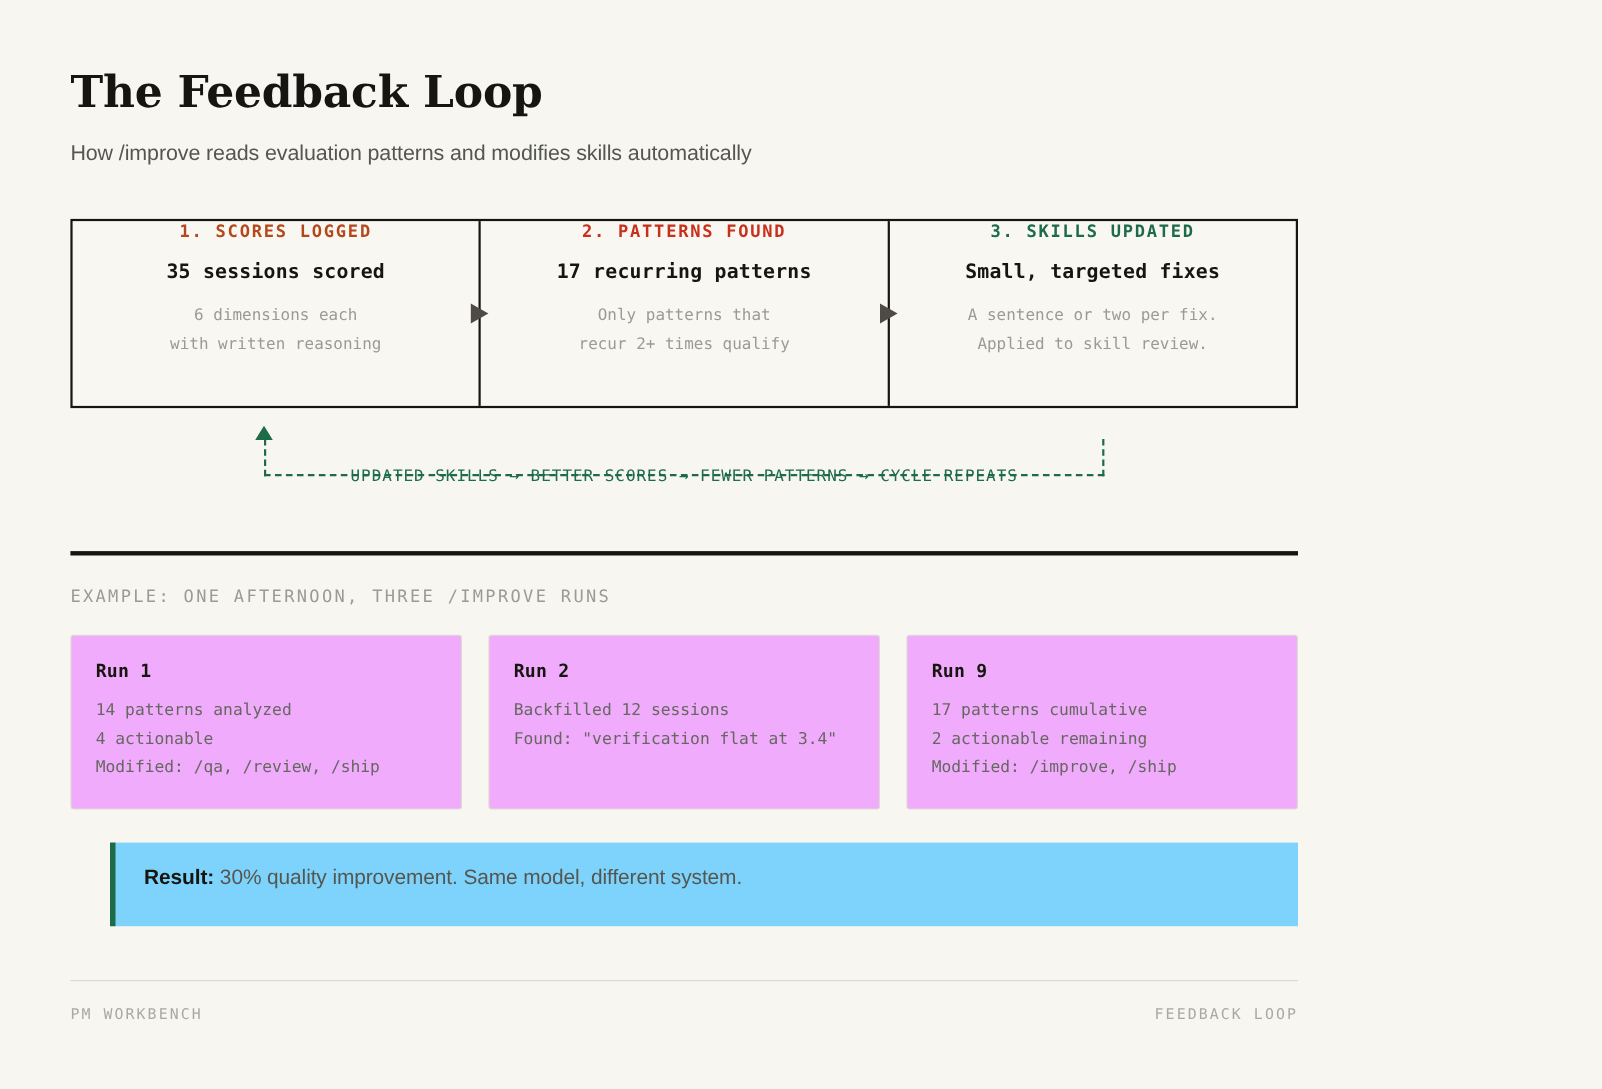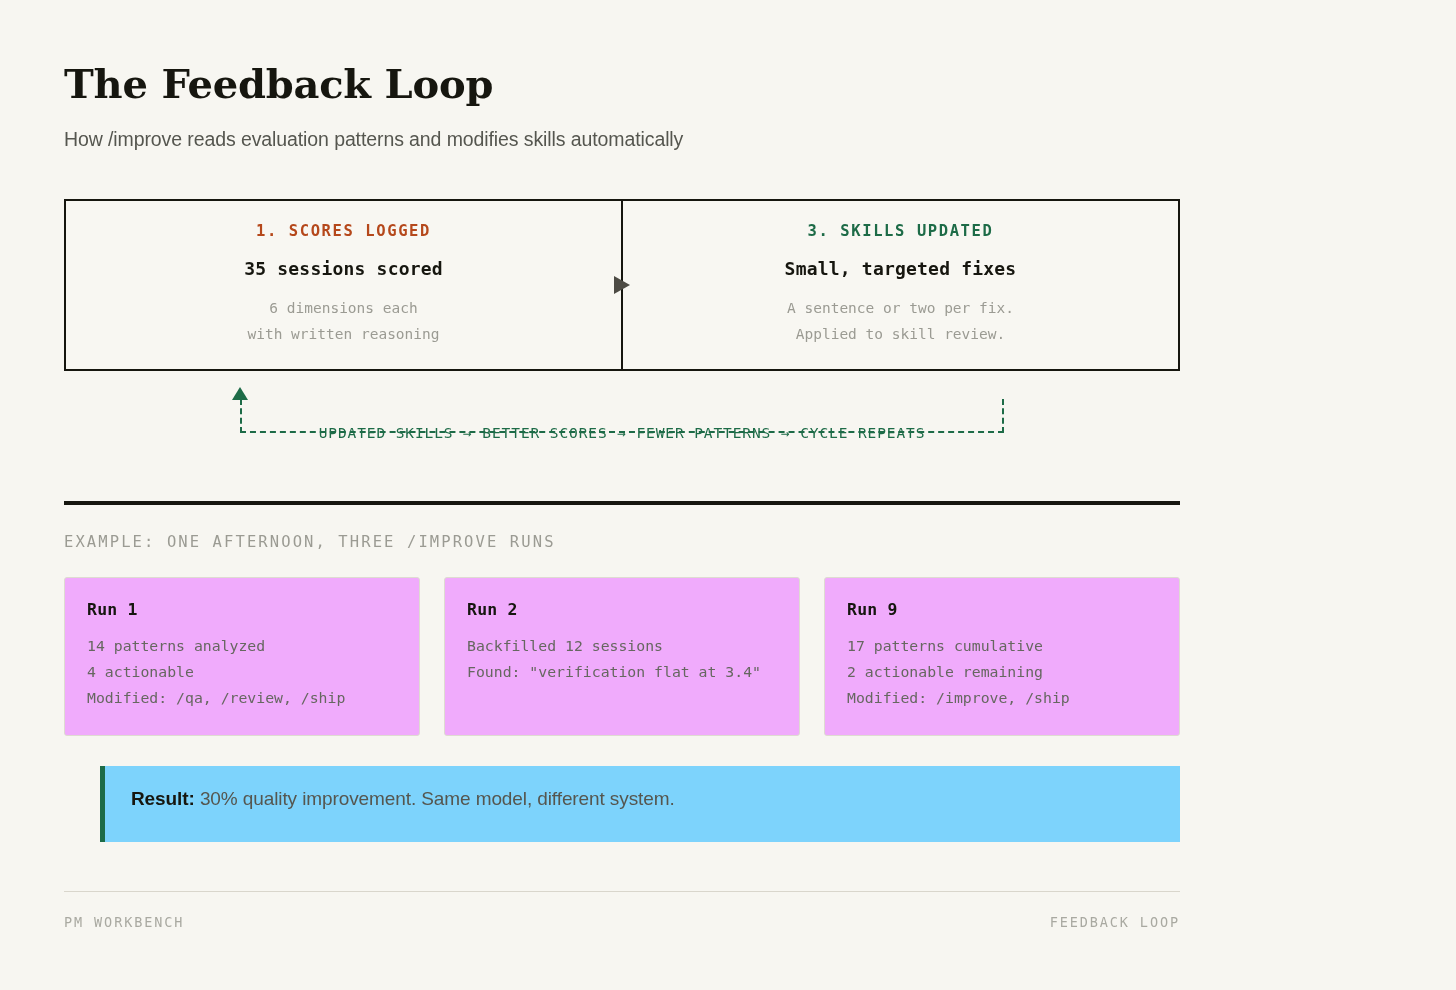--- a/index.html
+++ b/index.html
@@ -56,21 +56,21 @@
     height: 172px;
     box-sizing: border-box;
   }
   .stage {
     position: relative;
     flex: 1 1 0;
     box-sizing: border-box;
     display: flex;
     flex-direction: column;
     align-items: center;
-    justify-content: center;
+    justify-content: flex-start;
     padding: 0 18px;
   }
   .stage + .stage {
     border-left: 2px solid #16160f;
   }
   .stage-kicker {
     font-family: "DejaVu Sans Mono", "Liberation Mono", monospace;
     font-size: 15.5px;
     font-weight: 700;
     letter-spacing: 1.6px;
@@ -252,20 +252,27 @@
   <div class="stages">
 
     <div class="stage">
       <div class="stage-kicker" style="color: rgb(181, 72, 27);">1. SCORES LOGGED</div>
       <div class="stage-headline">35 sessions scored</div>
       <div class="stage-note">6 dimensions each</div>
       <div class="stage-note">with written reasoning</div>
       <span class="stage-arrow"></span>
     </div>
 
+    <div class="stage">
+      <div class="stage-kicker" style="color: rgb(201, 48, 28);">2. PATTERNS FOUND</div>
+      <div class="stage-headline">17 recurring patterns</div>
+      <div class="stage-note">Only patterns that</div>
+      <div class="stage-note">recur 2+ times qualify</div>
+      <span class="stage-arrow"></span>
+    </div>
 
     <div class="stage">
       <div class="stage-kicker" style="color: rgb(29, 107, 71);">3. SKILLS UPDATED</div>
       <div class="stage-headline">Small, targeted fixes</div>
       <div class="stage-note">A sentence or two per fix.</div>
       <div class="stage-note">Applied to skill review.</div>
     </div>
 
   </div>
 

